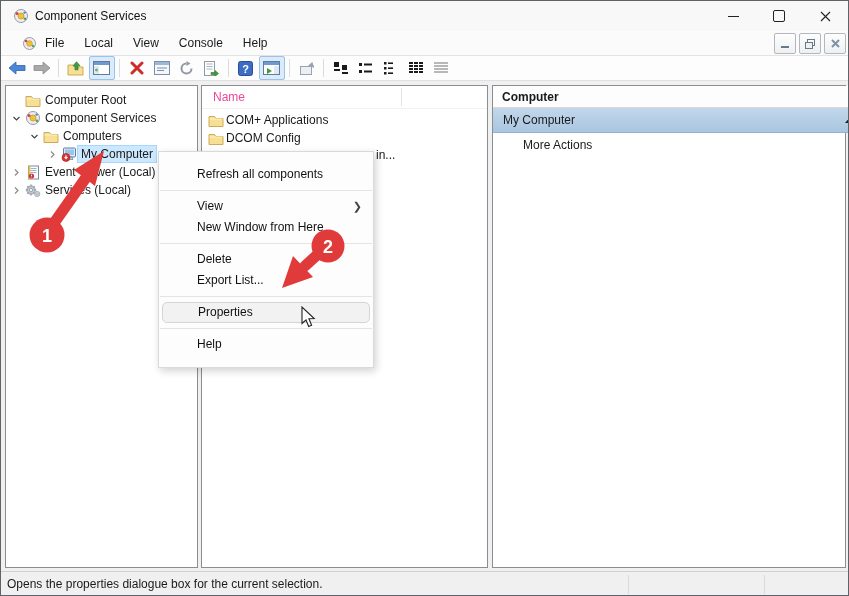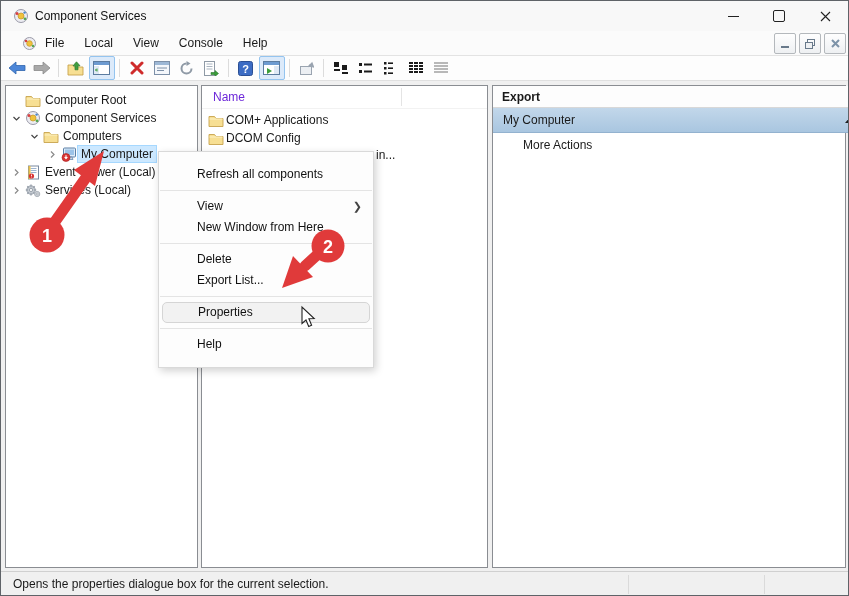--- a/index.html
+++ b/index.html
@@ -42,21 +42,21 @@
 
   
   .trow{position:absolute;height:18px;display:flex;align-items:center;white-space:nowrap;}
   .chev{width:16px;display:flex;justify-content:center;flex:none;}
   .ticon{width:18px;display:flex;justify-content:center;flex:none;}
   .tlabel{padding:1px 3px;}
   .tlabel.sel{background:#cce8ff;outline:1px solid #a6d8ff;}
 
   
   .list-header{position:absolute;left:0;top:0;width:100%;height:22px;border-bottom:1px solid #f2f2f2;}
-  .list-header .hdr-label{position:absolute;left:11px;top:4px;color:#6d28d9;}
+  .list-header .hdr-label{position:absolute;left:11px;top:4px;color:#ec4899;}
   .col-sep{position:absolute;left:199px;top:2px;width:1px;height:18px;background:#e4e4e4;}
   .lrow{position:absolute;height:18px;display:flex;align-items:center;white-space:nowrap;}
   .lrow .ticon{width:20px;}
 
   
   .actions-header{position:absolute;left:0;top:0;width:100%;height:21px;background:#fdfdfd;border-bottom:1px solid #d8d8d8;
     font-weight:bold;display:flex;align-items:center;padding-left:9px;}
   .action-group{position:absolute;left:0;top:22px;width:100%;height:24px;
     background:linear-gradient(#c2d7ea,#a9c6e0);border-bottom:1px solid #93b2cf;
     display:flex;align-items:center;padding:0 10px;justify-content:space-between;}
@@ -67,21 +67,21 @@
   
   .ctx-menu{left:157px;top:150px;width:216px;background:#fdfdfd;border:1px solid #d9d9d9;
     box-shadow:2px 3px 8px rgba(0,0,0,0.18);padding:12px 0;z-index:5;}
   .ctx-item{height:21px;line-height:21px;padding-left:38px;position:relative;color:#111;}
   .ctx-item .sub-arrow{position:absolute;right:11px;top:0;font-size:11px;color:#444;}
   .ctx-sep{height:0;border-top:1px solid #e4e4e4;margin:5px 1px;}
   .ctx-item.hl{margin:0 3px;padding-left:35px;border:1px solid #d5d5d5;background:#f2f2f2;height:19px;line-height:19px;border-radius:5px;}
 
   
   .statusbar{left:0;top:570px;width:100%;height:25px;background:#f0f0f0;border-top:1px solid #d0d0d0;display:flex;align-items:center;}
-  .status-text{padding-left:12px;}
+  .status-text{padding-left:6px;}
   .status-sep{position:absolute;top:3px;width:1px;height:19px;background:#dadada;}
 
   
   .overlay{left:0;top:0;width:849px;height:596px;pointer-events:none;z-index:9;}
 </style>
 </head>
 <body>
 
 <div class="window">
 
@@ -384,21 +384,21 @@
               <path d="M1 2.5 h5.5 l1.5 2 H15 v8 H1 z" fill="#f7df93" stroke="#c7a34d" stroke-width="0.9"></path>
               <path d="M1.5 5 H14.5" stroke="#fdf2c6"></path>
             </svg>
         </span>
       </div>
       <span class="abs" style="left:174px;top:62px">in...</span>
     </div>
 
     <div class="abs pane pane-right">
       <div class="actions-header">
-        <span>Export</span>
+        <span>Computer</span>
       </div>
       <div class="action-group">
         <span>My Computer</span>
         <span class="tri-up"></span>
       </div>
       <div class="action-more">
         <span>More Actions</span>
 
       </div>
     </div>

